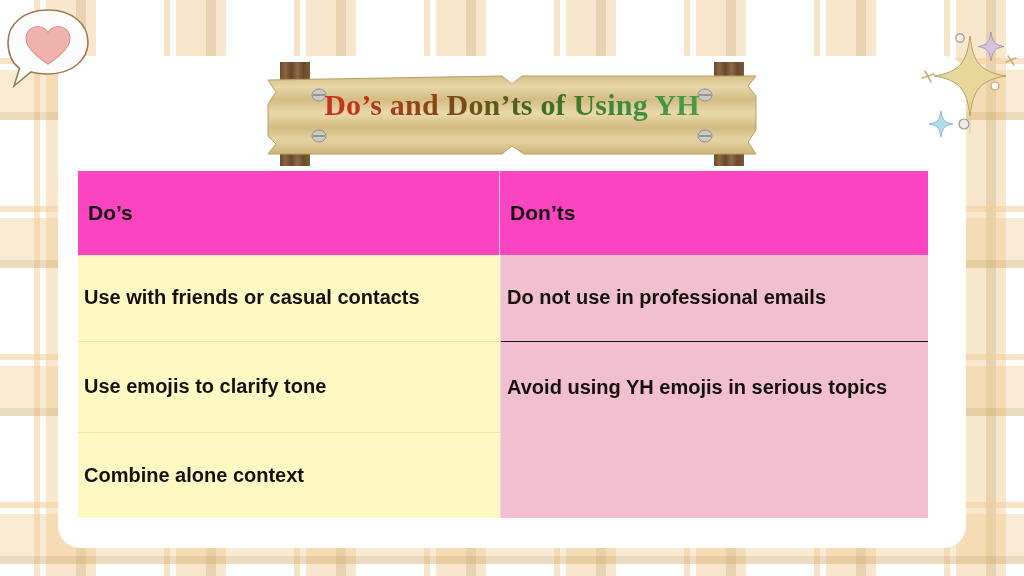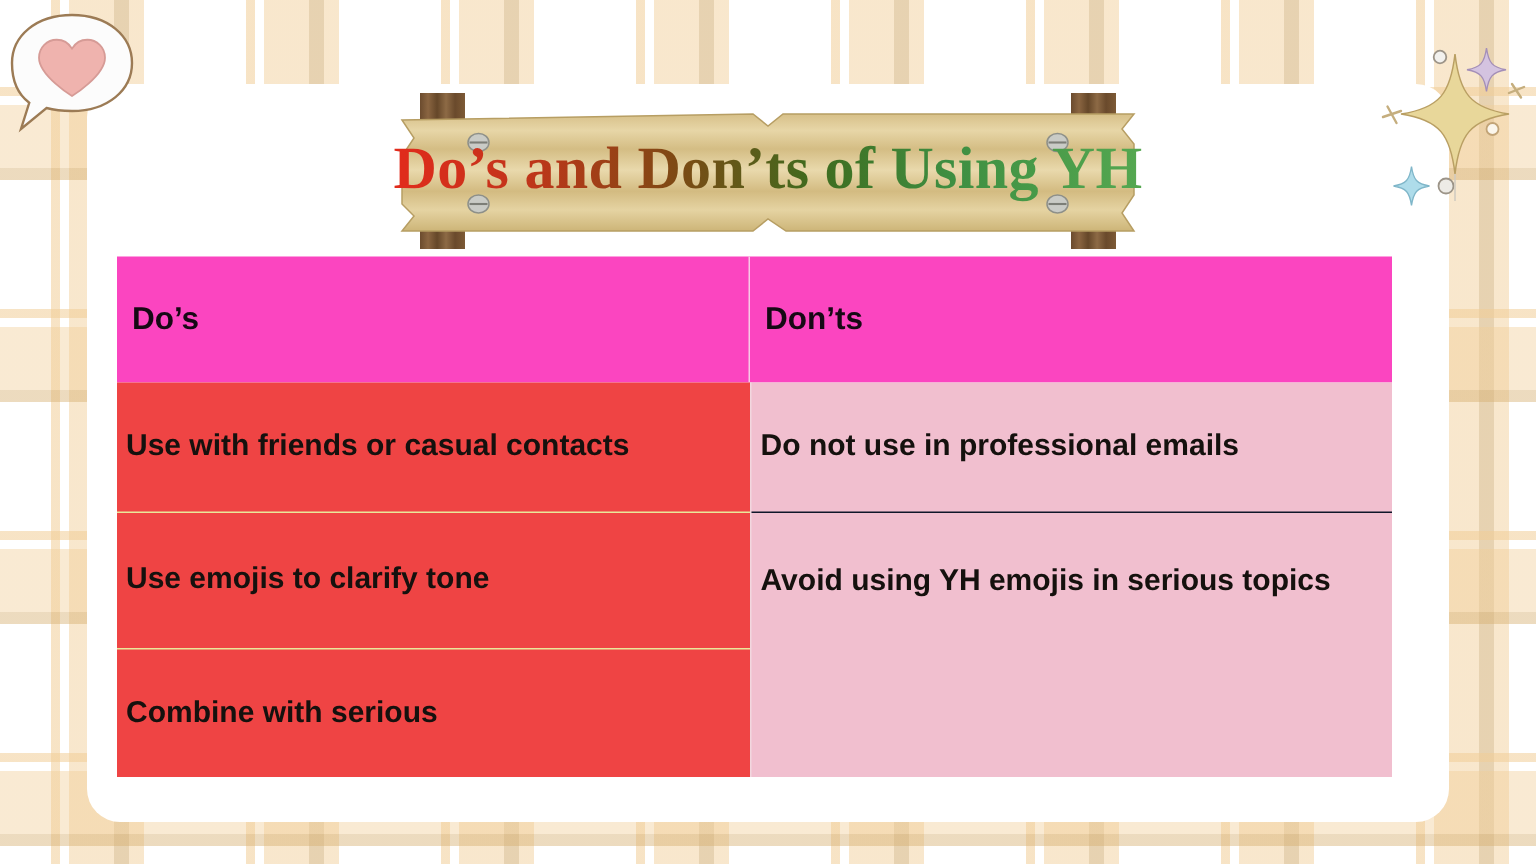--- a/index.html
+++ b/index.html
@@ -52,21 +52,21 @@
 
   
   #sign { position:absolute; left:262px; top:62px; width:500px; height:104px; }
 
   #title {
     position:absolute;
     left:262px; top:88px; width:500px;
     text-align:center;
     font-family:"Liberation Serif", serif;
     font-weight:bold;
-    font-size:40px;
+    font-size:30px;
     letter-spacing:0.2px;
     white-space:nowrap;
     background-image:linear-gradient(to right,
         #E22B1C 0%, #C0351A 18%, #7D4A14 38%,
         #3F6B1E 56%, #3E8E41 74%, #55A851 100%);
     -webkit-background-clip:text;
     background-clip:text;
     color:transparent;
     -webkit-text-fill-color:transparent;
   }
@@ -83,21 +83,21 @@
     padding-left:10px;
     background:#FB45C0;
     color:#160914;
     font-weight:bold; font-size:21px;
   }
   .th.col-l { width:430px; border-right:1px solid #f8c8e6; }
   .th.col-r { width:436px; }
 
   .tbody { display:flex; flex:1; }
   .col { display:flex; flex-direction:column; }
-  .col-left  { width:430px; background:#ef4444; }
+  .col-left  { width:430px; background:#fef9c3; }
   .col-right { width:436px; background:#F1BFCF; border-left:1px solid #f2d7df; }
 
   .cell {
     display:flex; align-items:center;
     padding:0 14px 0 6px;
     color:#15110e;
     font-weight:bold;
     font-size:20px;
     line-height:1.28;
   }
@@ -185,20 +185,20 @@
 
 <div id="table">
   <div class="thead">
     <div class="th col-l">Do’s</div>
     <div class="th col-r">Don’ts</div>
   </div>
   <div class="tbody">
     <div class="col col-left">
       <div class="cell r0">Use with friends or casual contacts</div>
       <div class="cell r1">Use emojis to clarify tone</div>
-      <div class="cell r2">Combine with serious</div>
+      <div class="cell r2">Combine alone context</div>
     </div>
     <div class="col col-right">
       <div class="cell r0">Do not use in professional emails</div>
       <div class="cell r1">Avoid using YH emojis in serious topics</div>
     </div>
   </div>
 </div>
 
 </body></html>

